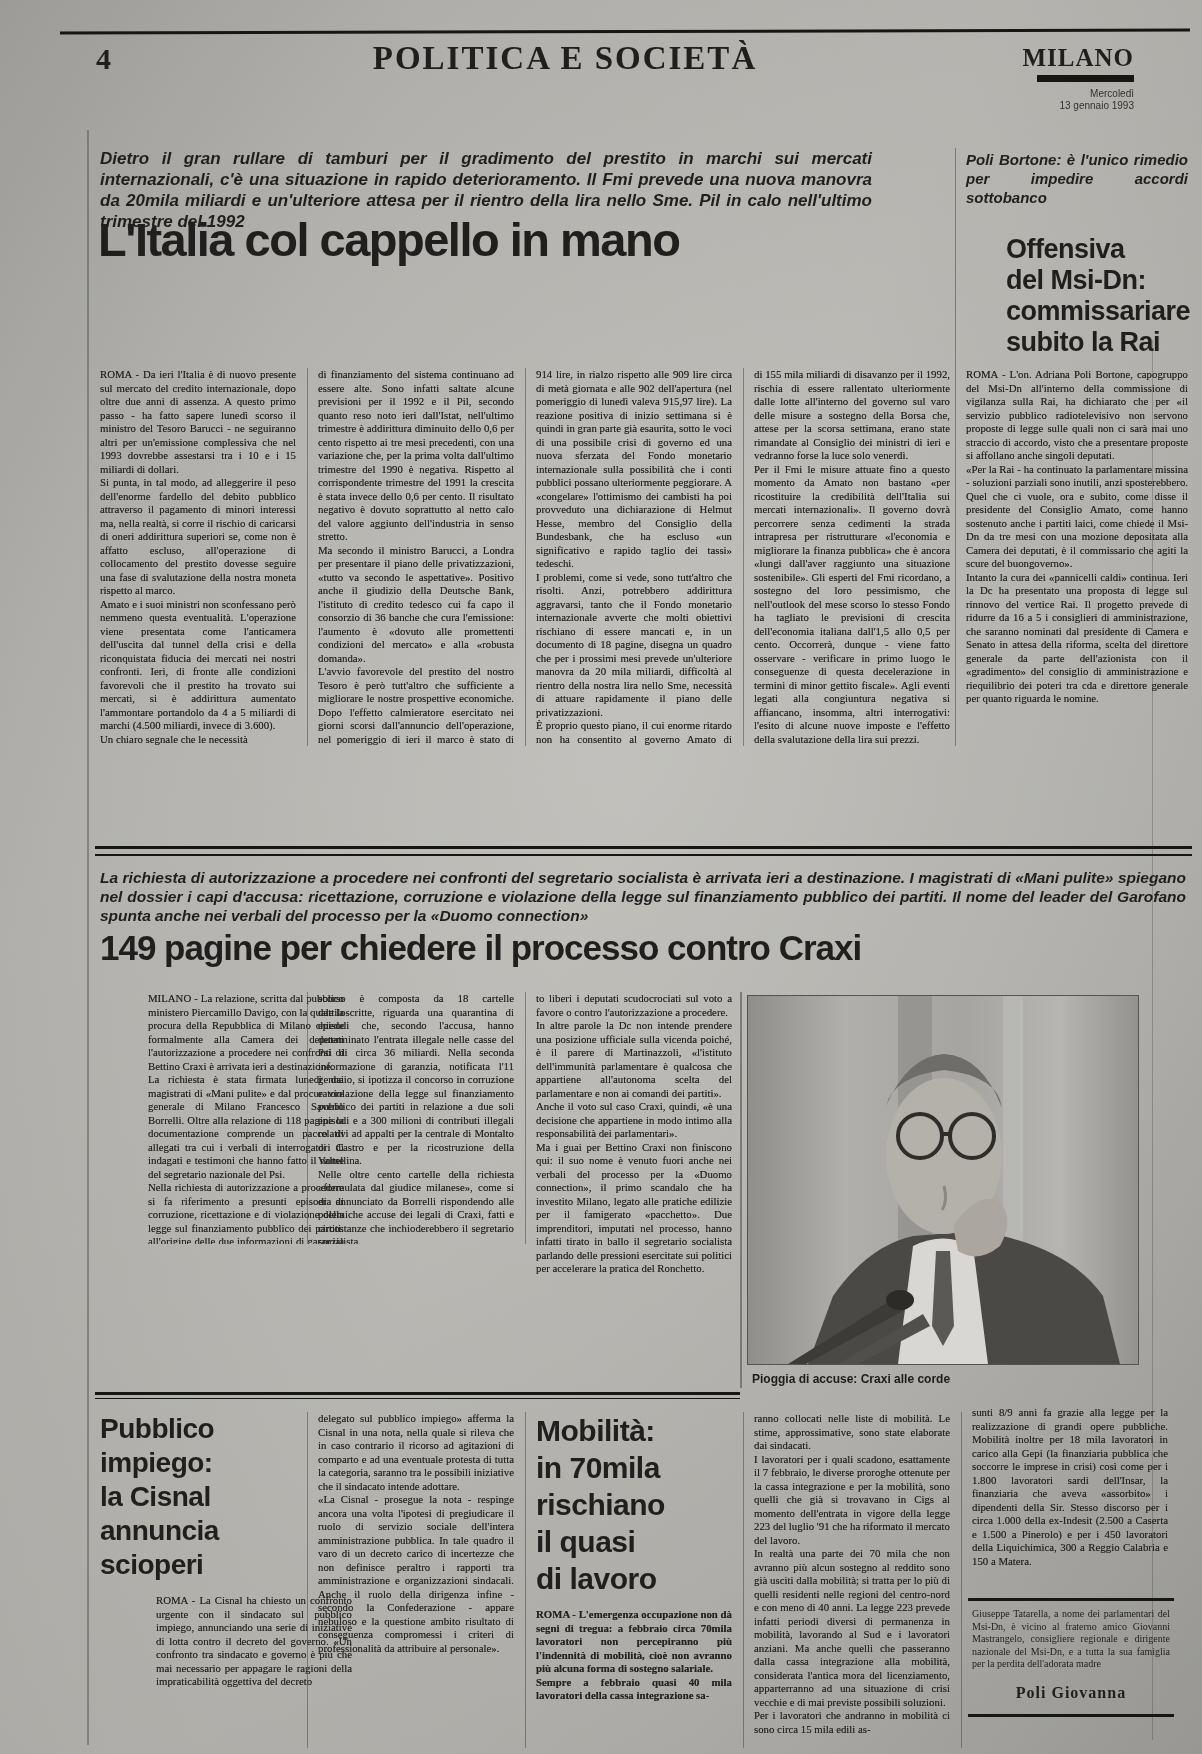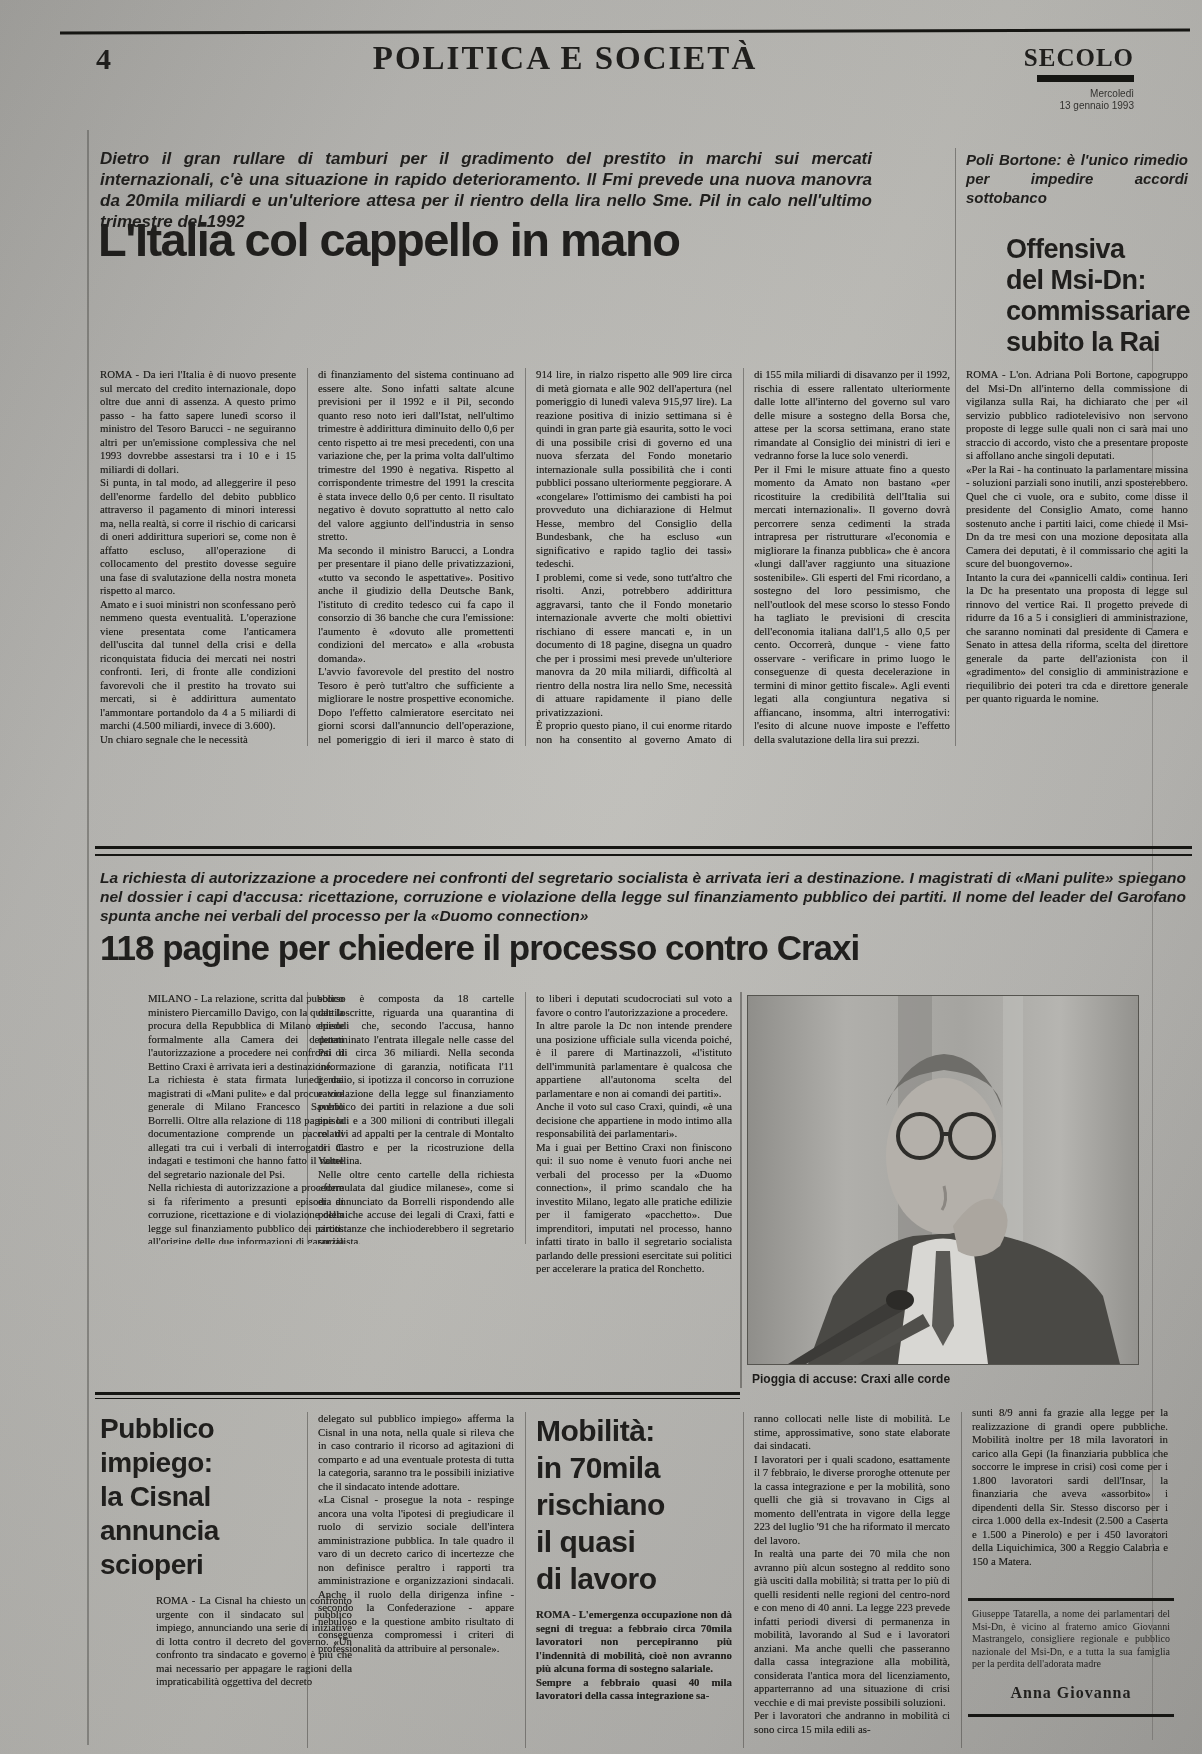--- a/index.html
+++ b/index.html
@@ -35,21 +35,21 @@
   .photo-frame{position:absolute;box-shadow:0 0 0 1px #55544f;}
 </style>
 </head>
 <body>
 
 <div class="page">
 
   <div class="rule" style="left:60px;top:30px;width:1130px;height:3px;transform:rotate(-0.15deg);"></div>
   <div class="abs pagenum" style="left:96px;top:42px;">4</div>
   <div class="abs sectitle" style="left:330px;top:40px;width:470px;">POLITICA E SOCIETÀ</div>
-  <div class="abs masthead" style="left:1018px;top:44px;width:116px;">SECOLO</div>
+  <div class="abs masthead" style="left:1018px;top:44px;width:116px;">MILANO</div>
   <div class="rule" style="left:1037px;top:75px;width:97px;height:7px;"></div>
   <div class="abs dateline" style="left:1000px;top:88px;width:134px;">
     <span>Mercoledì</span><br>
     <span>13 gennaio 1993</span>
   </div>
 
   <div class="vline" style="left:87px;top:130px;height:1615px;width:2px;opacity:.45;"></div>
   <div class="vline" style="left:1152px;top:340px;height:1400px;opacity:.35;"></div>
 
   <div class="abs kicker" style="left:100px;top:148px;width:772px;">Dietro il gran rullare di tamburi per il gradimento del prestito in marchi sui mercati internazionali, c'è una situazione in rapido deterioramento. Il Fmi prevede una nuova manovra da 20mila miliardi e un'ulteriore attesa per il rientro della lira nello Sme. Pil in calo nell'ultimo trimestre del 1992</div>
@@ -79,21 +79,21 @@
 commissariare
 subito la Rai</div>
   <div class="bodycol" style="left:966px;top:368px;width:222px;height:378px;">ROMA - L'on. Adriana Poli Bortone, capogruppo del Msi-Dn all'interno della commissione di vigilanza sulla Rai, ha dichiarato che per «il servizio pubblico radiotelevisivo non servono proposte di legge sulle quali non ci sarà mai uno straccio di accordo, visto che a presentare proposte si affollano anche singoli deputati.
 «Per la Rai - ha continuato la parlamentare missina - soluzioni parziali sono inutili, anzi sposterebbero. Quel che ci vuole, ora e subito, come disse il presidente del Consiglio Amato, come hanno sostenuto anche i partiti laici, come chiede il Msi-Dn da tre mesi con una mozione depositata alla Camera dei deputati, è il commissario che agiti la scure del buongoverno».
 Intanto la cura dei «pannicelli caldi» continua. Ieri la Dc ha presentato una proposta di legge sul rinnovo del vertice Rai. Il progetto prevede di ridurre da 16 a 5 i consiglieri di amministrazione, che saranno nominati dal presidente di Camera e Senato in attesa della riforma, scelta del direttore generale da parte dell'azionista con il «gradimento» del consiglio di amministrazione e riequilibrio dei poteri tra cda e direttore generale per quanto riguarda le nomine.</div>
 
   <div class="rule" style="left:95px;top:846px;width:1097px;height:3px;"></div>
   <div class="rule" style="left:95px;top:854px;width:1097px;height:2px;"></div>
 
   <div class="abs kicker-sm" style="left:100px;top:868px;width:1086px;font-size:15.5px;line-height:19px;">La richiesta di autorizzazione a procedere nei confronti del segretario socialista è arrivata ieri a destinazione. I magistrati di «Mani pulite» spiegano nel dossier i capi d'accusa: ricettazione, corruzione e violazione della legge sul finanziamento pubblico dei partiti. Il nome del leader del Garofano spunta anche nei verbali del processo per la «Duomo connection»</div>
-  <div class="abs headline-l" style="left:100px;top:930px;">118 pagine per chiedere il processo contro Craxi</div>
+  <div class="abs headline-l" style="left:100px;top:930px;">149 pagine per chiedere il processo contro Craxi</div>
 
   <div class="bodycol" style="left:100px;top:992px;height:252px;margin-left:48px;">MILANO - La relazione, scritta dal pubblico ministero Piercamillo Davigo, con la quale la procura della Repubblica di Milano chiede formalmente alla Camera dei deputati l'autorizzazione a procedere nei confronti di Bettino Craxi è arrivata ieri a destinazione.
 La richiesta è stata firmata lunedì dai magistrati di «Mani pulite» e dal procuratore generale di Milano Francesco Saverio Borrelli. Oltre alla relazione di 118 pagine la documentazione comprende un pacco di allegati tra cui i verbali di interrogatori di indagati e testimoni che hanno fatto il nome del segretario nazionale del Psi.
 Nella richiesta di autorizzazione a procedere si fa riferimento a presunti episodi di corruzione, ricettazione e di violazione della legge sul finanziamento pubblico dei partiti: all'origine delle due informazioni di garanzia già inviate dai magistrati milanesi a Craxi.
 La prima, notificata il 15 dicembre</div>
   <div class="bodycol" style="left:318px;top:992px;height:252px;">scorso è composta da 18 cartelle dattiloscritte, riguarda una quarantina di episodi che, secondo l'accusa, hanno determinato l'entrata illegale nelle casse del Psi di circa 36 miliardi. Nella seconda informazione di garanzia, notificata l'11 gennaio, si ipotizza il concorso in corruzione e violazione della legge sul finanziamento pubblico dei partiti in relazione a due soli episodi e a 300 milioni di contributi illegali relativi ad appalti per la centrale di Montalto di Castro e per la ricostruzione della Valtellina.
 Nelle oltre cento cartelle della richiesta «formulata dal giudice milanese», come si era annunciato da Borrelli rispondendo alle polemiche accuse dei legali di Craxi, fatti e circostanze che inchioderebbero il segretario socialista.
 Nel frattempo da Martinazzoli è arrivato un chiaro segnale a Craxi: il segretario democristiano ha rifiutato di accettare il processo a suo carico, affermando di non credere all'ipotesi di una «vendetta», e ha lascia-</div>
   <div class="bodycol" style="left:536px;top:992px;height:396px;">to liberi i deputati scudocrociati sul voto a favore o contro l'autorizzazione a procedere.
 In altre parole la Dc non intende prendere una posizione ufficiale sulla vicenda poiché, è il parere di Martinazzoli, «l'istituto dell'immunità parlamentare è qualcosa che appartiene all'autonoma scelta del parlamentare e non ai comandi dei partiti».
@@ -165,17 +165,17 @@
 In realtà una parte dei 70 mila che non avranno più alcun sostegno al reddito sono già usciti dalla mobilità; si tratta per lo più di quelli residenti nelle regioni del centro-nord e con meno di 40 anni. La legge 223 prevede infatti periodi diversi di permanenza in mobilità, lavorando al Sud e i lavoratori anziani. Ma anche quelli che passeranno dalla cassa integrazione alla mobilità, considerata l'antica mora del licenziamento, apparterranno ad una situazione di crisi vecchie e di mai previste possibili soluzioni.
 Per i lavoratori che andranno in mobilità ci sono circa 15 mila edili as-</div>
   <div class="bodycol" style="left:972px;top:1406px;height:184px;">sunti 8/9 anni fa grazie alla legge per la realizzazione di grandi opere pubbliche. Mobilità inoltre per 18 mila lavoratori in carico alla Gepi (la finanziaria pubblica che soccorre le imprese in crisi) così come per i 1.800 lavoratori sardi dell'Insar, la finanziaria che aveva «assorbito» i dipendenti della Sir. Stesso discorso per i circa 1.000 della ex-Indesit (2.500 a Caserta e 1.500 a Pinerolo) e per i 450 lavoratori della Liquichimica, 300 a Reggio Calabria e 150 a Matera.</div>
 
   <div class="vline" style="left:307px;top:1412px;height:336px;"></div>
   <div class="vline" style="left:525px;top:1412px;height:336px;"></div>
   <div class="vline" style="left:743px;top:1412px;height:336px;"></div>
   <div class="vline" style="left:961px;top:1412px;height:336px;"></div>
 
   <div class="rule" style="left:968px;top:1598px;width:206px;height:3px;"></div>
-  <div class="abs obit" style="left:972px;top:1608px;width:198px;">Giuseppe Tatarella, a nome dei parlamentari del Msi-Dn, è vicino al fraterno amico Giovanni Mastrangelo, consigliere regionale e pubblico nazionale del Msi-Dn, e a tutta la sua famiglia per la perdita dell'adorata madre</div>
-  <div class="abs obit-sig" style="left:972px;top:1684px;width:198px;">Anna Giovanna</div>
+  <div class="abs obit" style="left:972px;top:1608px;width:198px;">Giuseppe Tatarella, a nome dei parlamentari del Msi-Dn, è vicino al fraterno amico Giovanni Mastrangelo, consigliere regionale e dirigente nazionale del Msi-Dn, e a tutta la sua famiglia per la perdita dell'adorata madre</div>
+  <div class="abs obit-sig" style="left:972px;top:1684px;width:198px;">Poli Giovanna</div>
   <div class="rule" style="left:968px;top:1714px;width:206px;height:3px;"></div>
 
 </div>
 
 </body></html>

